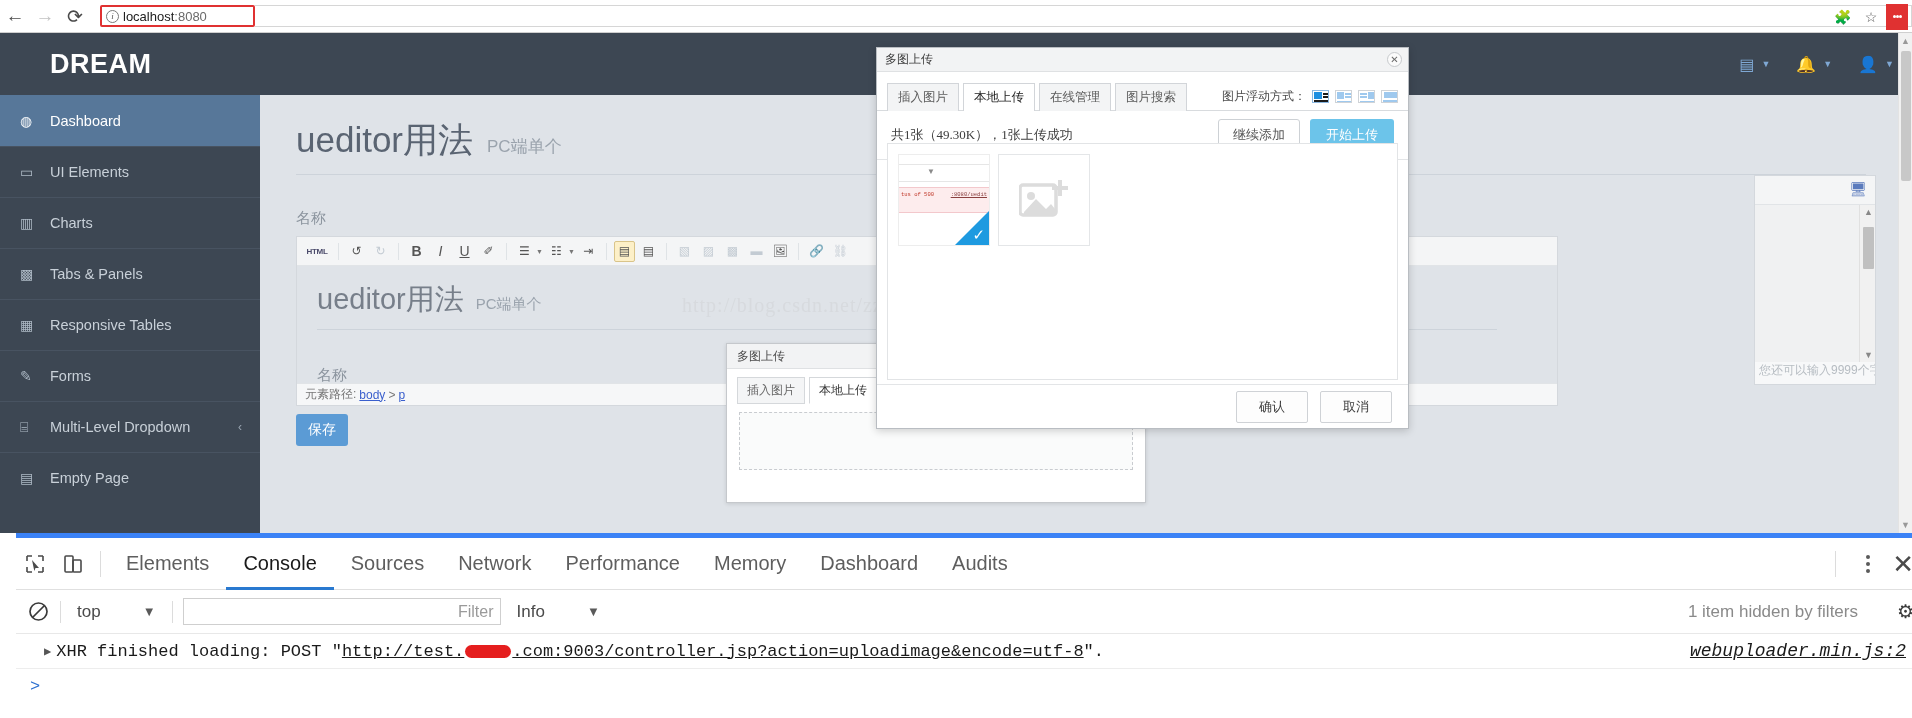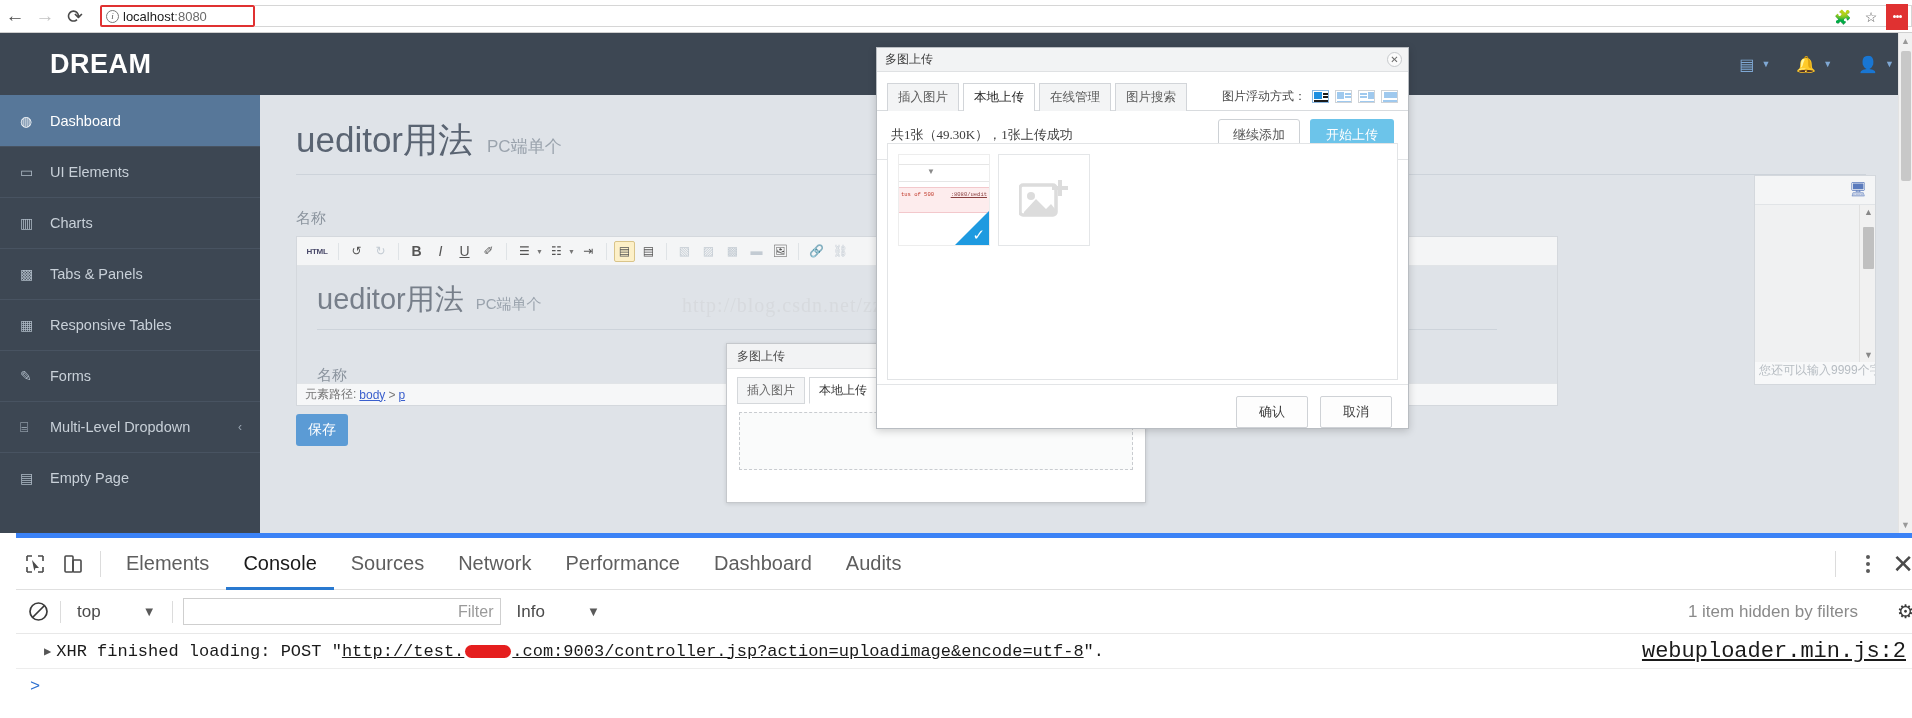--- a/index.html
+++ b/index.html
@@ -312,21 +312,21 @@
   }
   .add-tile {
     width: 92px; height: 92px; border: 1px solid #e4e6e8; background: #fff;
     display: flex; align-items: center; justify-content: center;
   }
   .add-img-svg { width: 50px; height: 44px; }
 
   .modal-footer {
     position: absolute; left: 0; right: 0; bottom: 0; height: 44px;
     border-top: 1px solid #e3e5e7;
-    display: flex; align-items: flex-end; justify-content: flex-end;
+    display: flex; align-items: center; justify-content: flex-end;
     gap: 12px; padding-right: 16px;
   }
   .btn-foot {
     border: 1px solid #cfd2d6; background: #fdfdfd; color: #3c3c3c;
     font-size: 13px; padding: 6px 22px; border-radius: 2px; cursor: pointer;
     font-family: "Liberation Sans", sans-serif;
   }
 
   
   .devtools {
@@ -380,22 +380,23 @@
     border-bottom: 1px solid #ededed;
     font-family: "Liberation Mono", monospace;
     font-size: 17px; color: #1a1a1a;
     padding-left: 28px; position: relative;
   }
   .tri { font-size: 12px; color: #555; margin-right: 5px; }
   .msg-link { text-decoration: underline; color: #1a1a1a; }
   .redact { display: inline-block; width: 46px; height: 13px; background: #e51e1e; border-radius: 7px; vertical-align: middle; margin: 0 1px;}
   .src-link {
     position: absolute; right: 22px; text-decoration: underline;
-    font-family: "Liberation Mono", monospace; font-size: 22px; color: #1a1a1a;
+    font-family: "Liberation Mono", monospace; font-size: 18px; color: #1a1a1a;
     cursor: pointer;
+    font-style: italic;
   }
   .prompt-row { height: 34px; display:flex; align-items:center; padding-left: 14px; }
   .prompt-row .chev { color: #2b6fd0; font-size: 17px; font-family:"Liberation Mono", monospace;}
 </style>
 </head>
 <body>
 
 <div class="browser-bar">
   <div class="nav-btn">←</div>
   <div class="nav-btn disabled">→</div>
@@ -655,20 +656,21 @@
           <rect x="3" y="3" width="8" height="16" rx="1" fill="none" stroke="#4a4a4a" stroke-width="1.6"></rect>
           <rect x="11" y="7" width="8" height="12" rx="1" fill="none" stroke="#4a4a4a" stroke-width="1.6"></rect>
         </svg>
     </div>
     <div class="dt-div"></div>
     <div class="dt-tab">Elements</div>
     <div class="dt-tab active">Console</div>
     <div class="dt-tab">Sources</div>
     <div class="dt-tab">Network</div>
     <div class="dt-tab">Performance</div>
+    <div class="dt-tab">Memory</div>
     <div class="dt-tab">Dashboard</div>
     <div class="dt-tab">Audits</div>
     <div class="dt-right">
       <div class="dt-div"></div>
       <div class="dt-kebab">
           <span></span>
           <span></span>
           <span></span>
         </div>
       <div class="dt-close">✕</div>

